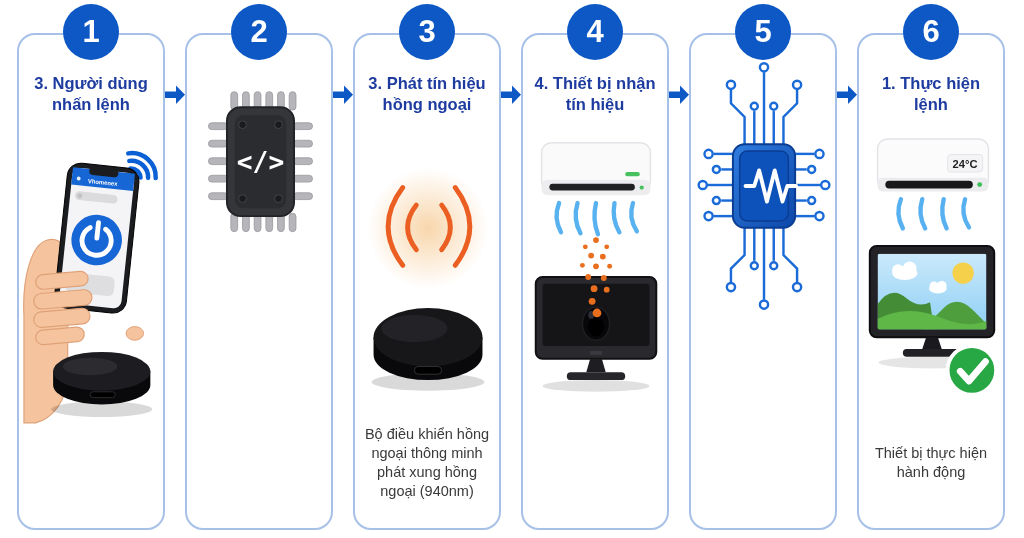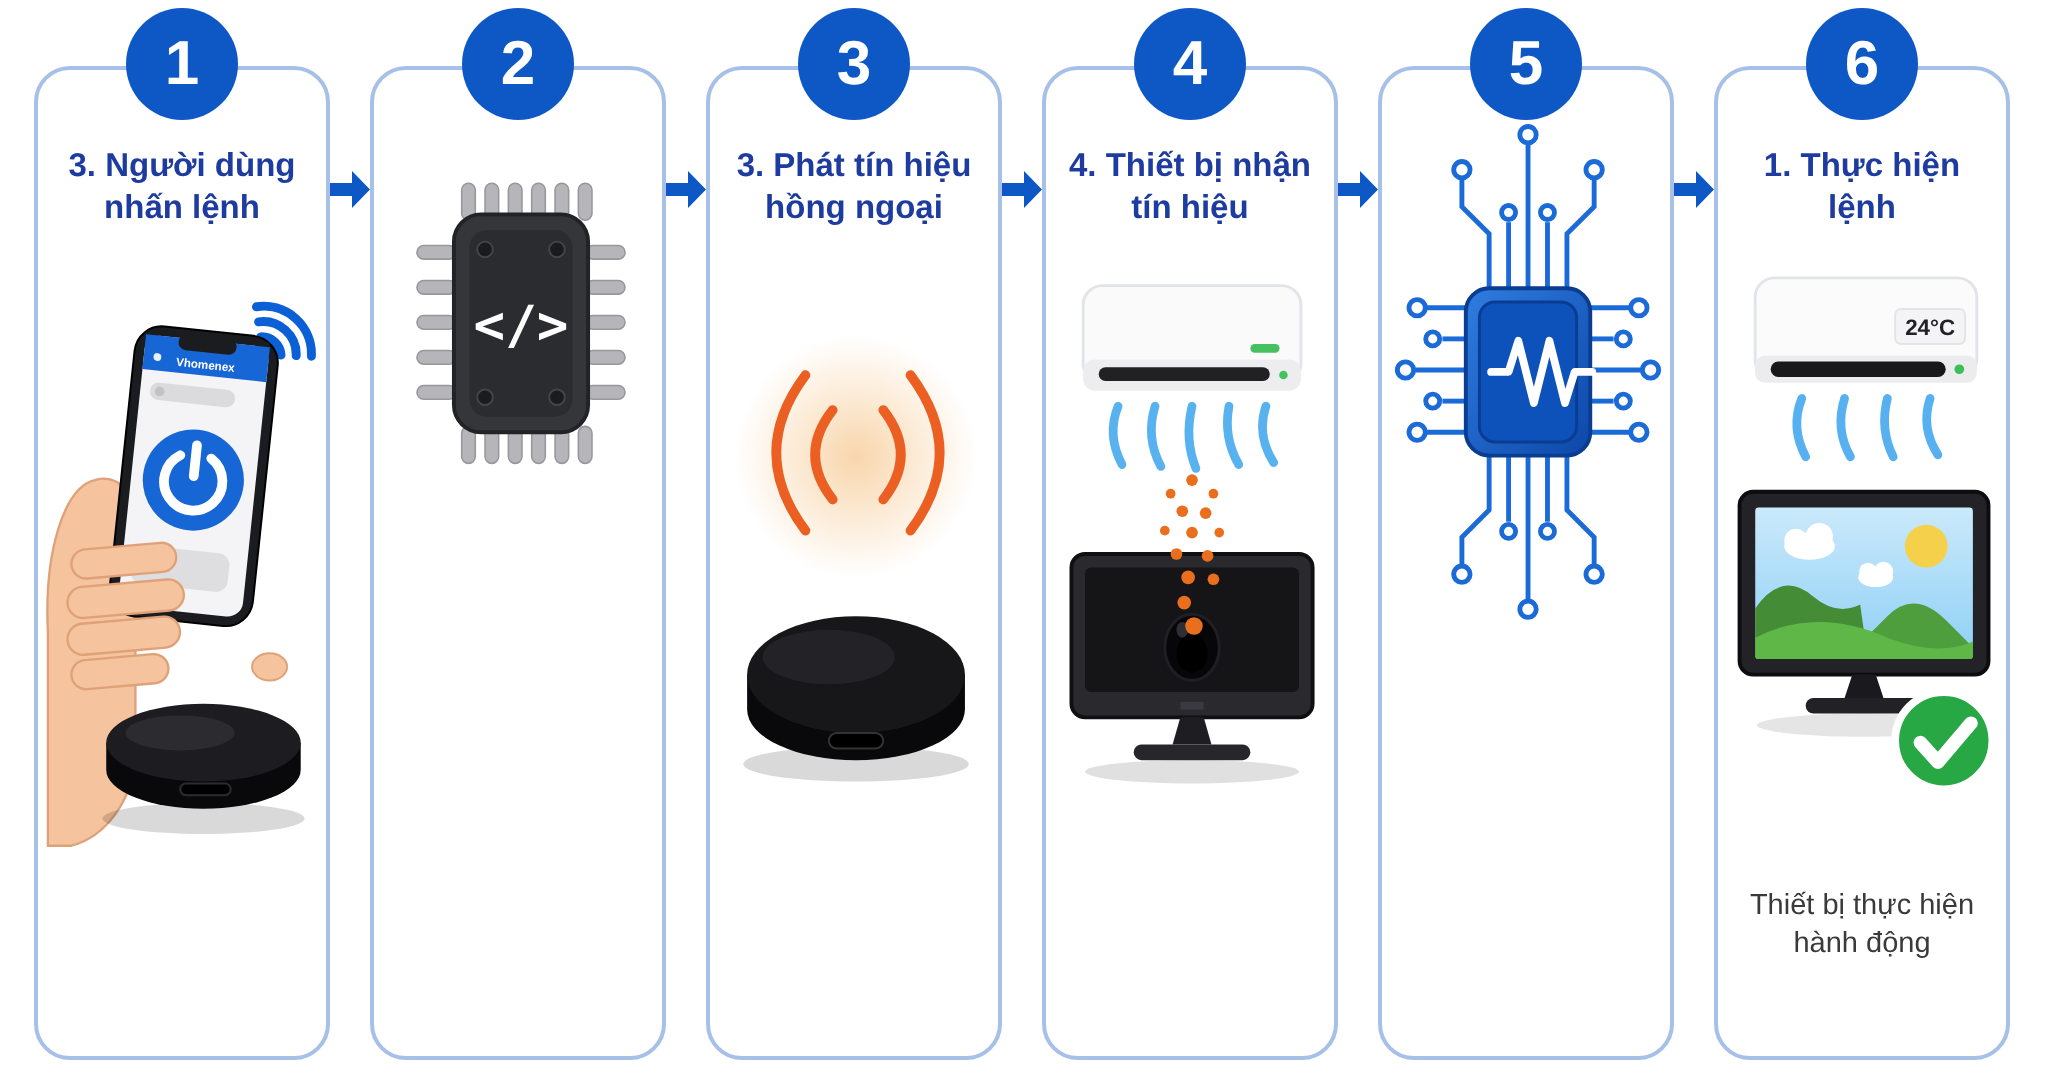--- a/index.html
+++ b/index.html
@@ -167,20 +167,21 @@
           </g>
           <g>
             <ellipse cx="72" cy="258" rx="58" ry="9" fill="rgba(0,0,0,0.15)"></ellipse>
             <path d="M16,212 v18 a56,26 0 0 0 112,0 v-18" fill="#09090b"></path>
             <ellipse cx="72" cy="212" rx="56" ry="30" fill="#17171a"></ellipse>
             <ellipse cx="58" cy="203" rx="34" ry="14" fill="#333338" opacity="0.45"></ellipse>
             <rect x="58" y="242" width="28" height="8" rx="4" fill="#000" stroke="#333" stroke-width="1"></rect>
           </g>
         </svg>
       </div>
+      <div class="caption">Bộ điều khiển hồng ngoại thông minh phát xung hồng ngoại (940nm)</div>
     </div>
   </div>
 
   <div class="arrow">
     <svg width="20" height="21" viewBox="0 0 20 21">
         <rect x="0" y="7.5" width="11" height="6.5" fill="#0d58c4"></rect>
         <polygon points="11,1.5 20,10.7 11,20" fill="#0d58c4"></polygon>
       </svg>
   </div>
 

